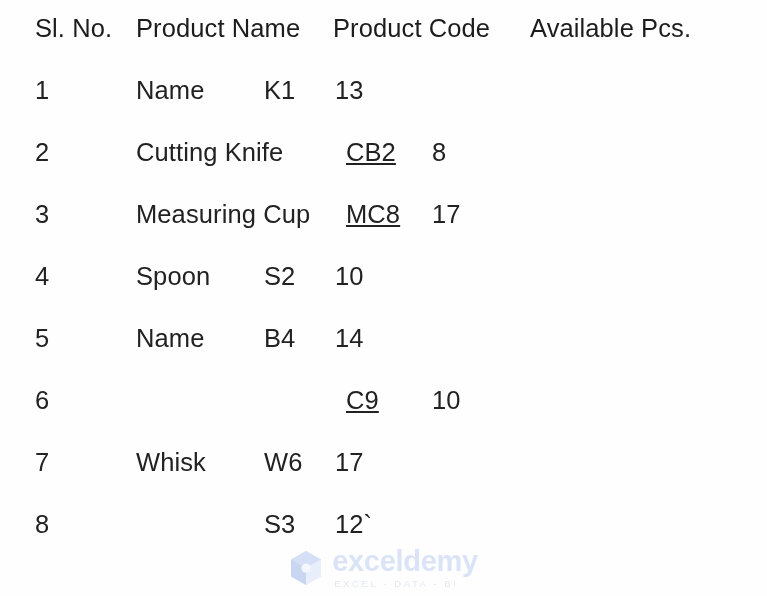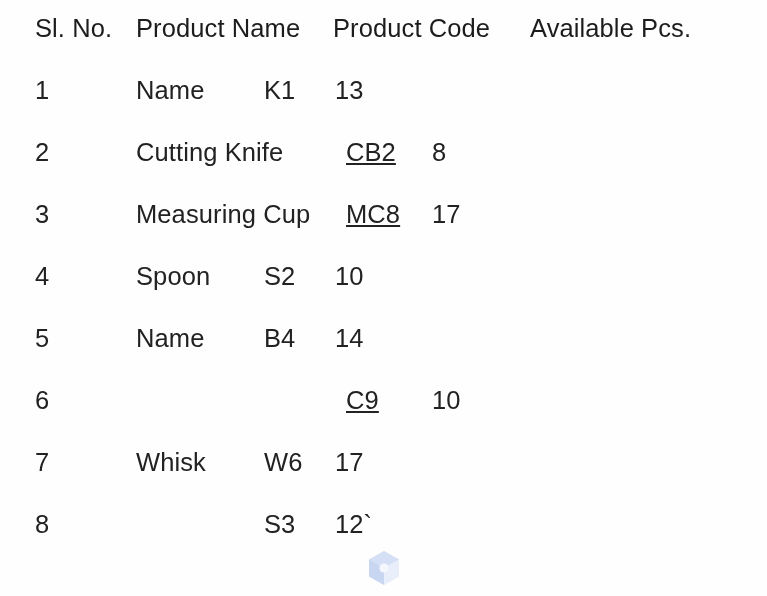--- a/index.html
+++ b/index.html
@@ -169,15 +169,19 @@
   </div>
 
   <div id="watermark">
     <svg class="wm-logo" viewBox="0 0 34 36">
       <polygon points="17,1 32,9.5 32,26.5 17,35 2,26.5 2,9.5" fill="#e4ebf9"></polygon>
       <polygon points="17,1 32,9.5 17,18 2,9.5" fill="#d5dff5"></polygon>
       <polygon points="2,9.5 17,18 17,35 2,26.5" fill="#c9d6f2"></polygon>
       <polygon points="17,18 32,9.5 32,26.5 17,35" fill="#e9eefb"></polygon>
       <circle cx="17" cy="18" r="4.6" fill="#f4f7fd"></circle>
     </svg>
+    <span class="wm-text">
+      <span class="wm-name">exceldemy</span>
+      <span class="wm-tag">EXCEL - DATA - BI</span>
+    </span>
   </div>
 
 </div>
 
 </body></html>

